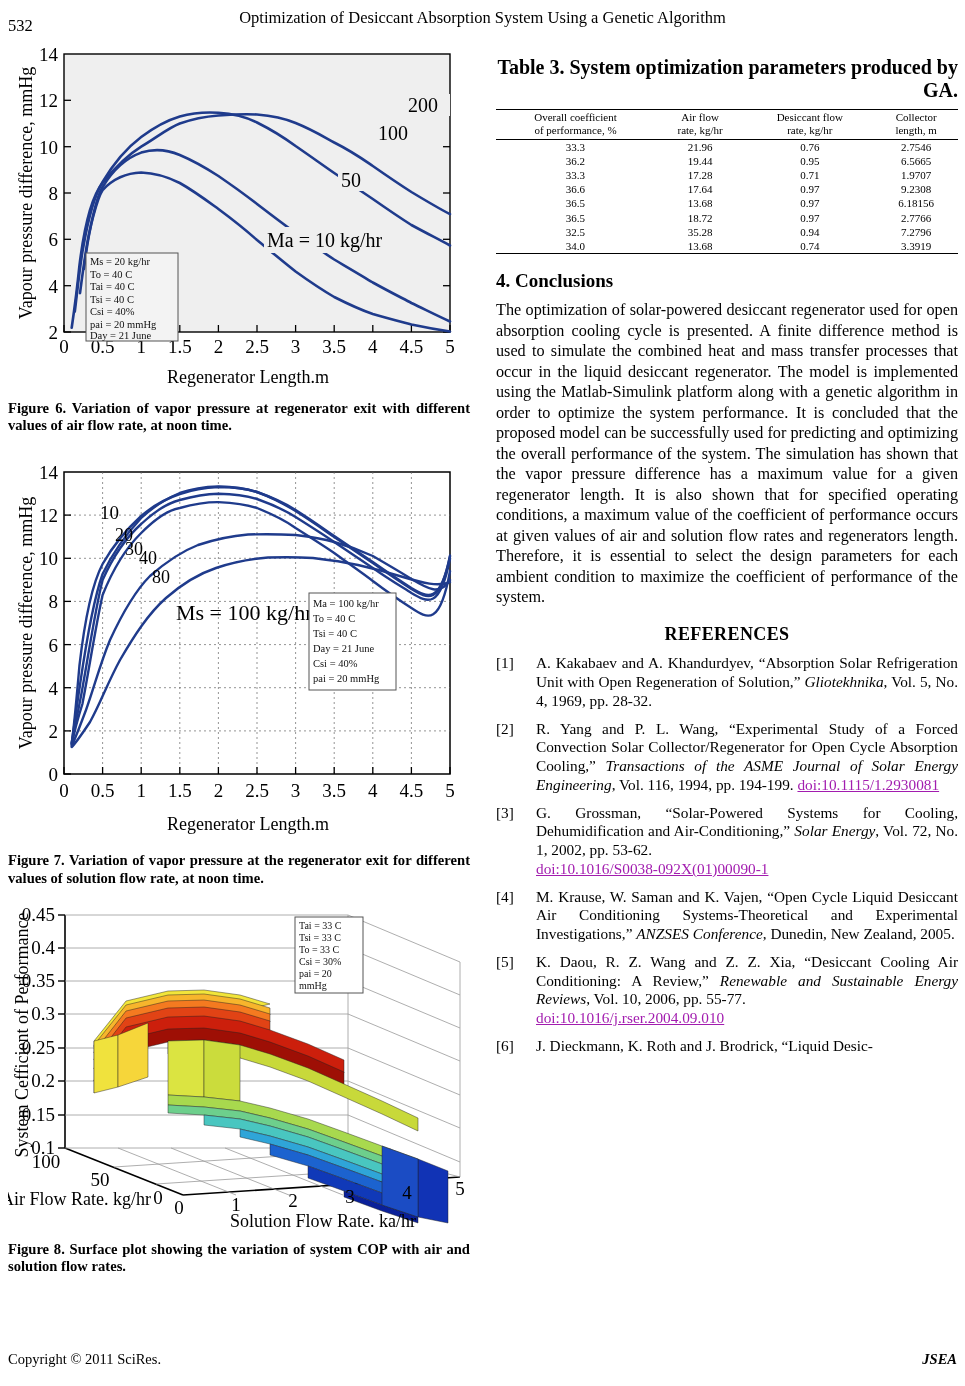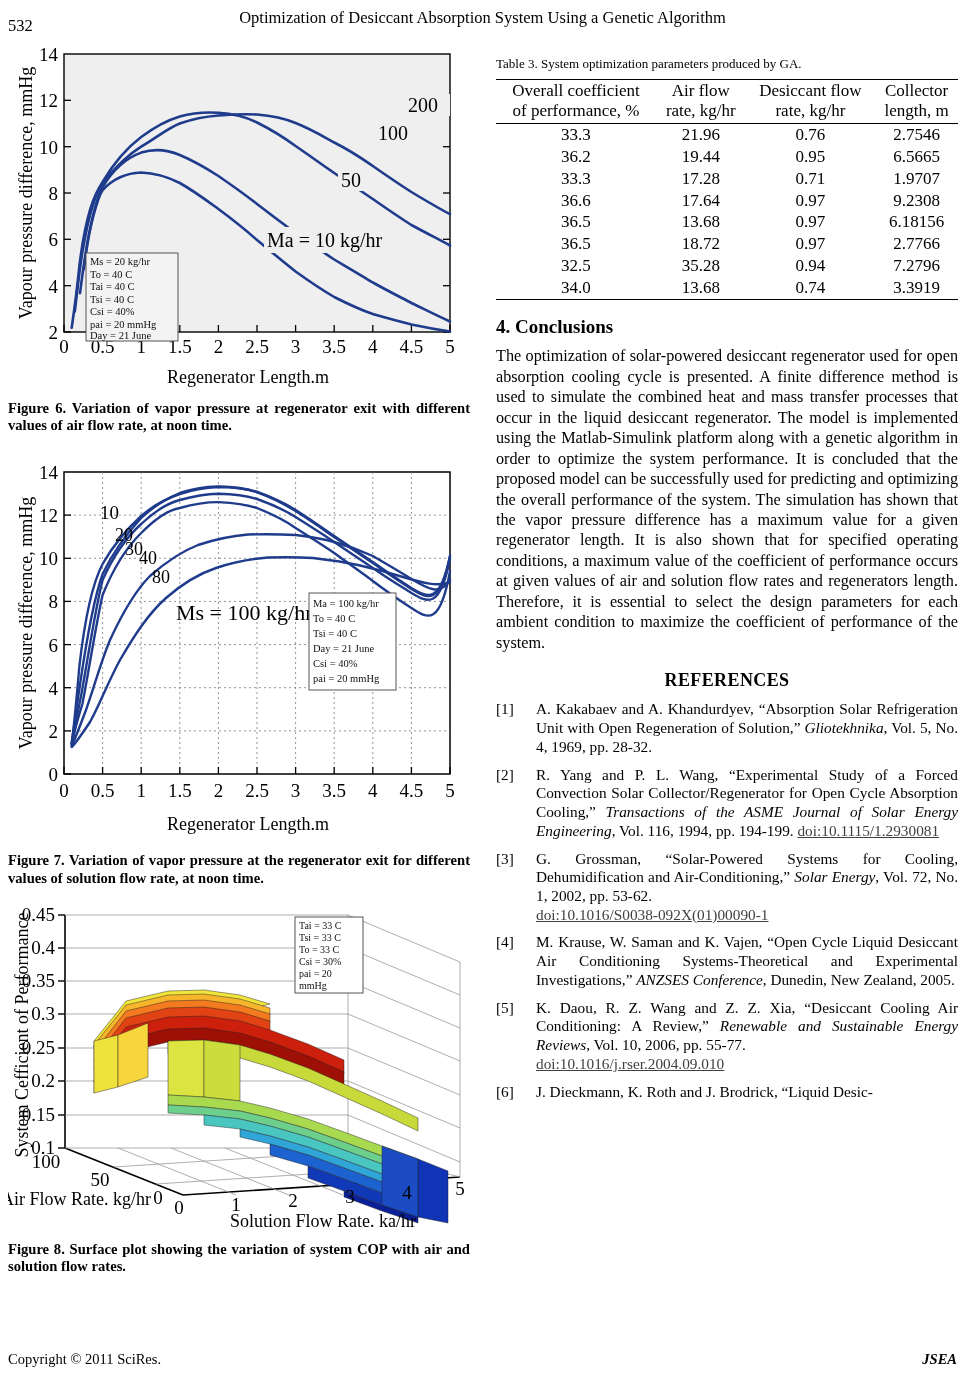--- a/index.html
+++ b/index.html
@@ -79,29 +79,29 @@
   .ax-title { font-family: "Liberation Serif", serif; font-size: 18px; fill:#000; }
   .curve-lbl { font-family: "Liberation Serif", serif; font-size: 20px; fill:#000; }
   .curve-lbl-sm { font-family: "Liberation Serif", serif; font-size: 16px; fill:#000; }
   .annot-txt { font-family: "Liberation Serif", serif; font-size: 10.5px; fill:#111; }
   .annot-txt-8 { font-family: "Liberation Serif", serif; font-size: 10px; fill:#111; }
   .curve { fill:none; stroke:#1f3b8c; stroke-width:2.6; stroke-linecap:round; stroke-linejoin:round;}
   .curve7 { fill:none; stroke:#1f3b8c; stroke-width:2.4; stroke-linecap:round; stroke-linejoin:round;}
 
   
   .table-title {
-    font-weight: normal;
-    font-size: 13px;
-    text-align: left;
+    font-weight: bold;
+    font-size: 20px;
+    text-align: right;
     margin: 0 0 7px 0;
   }
   table.data {
     border-collapse: collapse;
     width: 462px;
-    font-size: 17px;
+    font-size: 11px;
   }
   table.data thead th {
     font-weight: normal;
     padding: 1px 2px 2px 2px;
     text-align: center;
     line-height: 1.17;
     vertical-align: top;
   }
   table.data tbody td {
     text-align: center;
@@ -141,21 +141,21 @@
     margin-bottom: 9px;
   }
   .ref .num {
     position: absolute;
     left: 0;
     top: 0;
     width: 34px;
     text-align: left;
   }
   .ref i { font-style: italic; }
-  .doi { color:#404040; text-decoration: underline; }
+  .doi { color:#a21caf; text-decoration: underline; }
 
   
   .footer {
     position: absolute;
     left: 8px;
     right: 8px;
     bottom: 18px;
     font-size: 14.5px;
     text-decoration: underline;
   }

